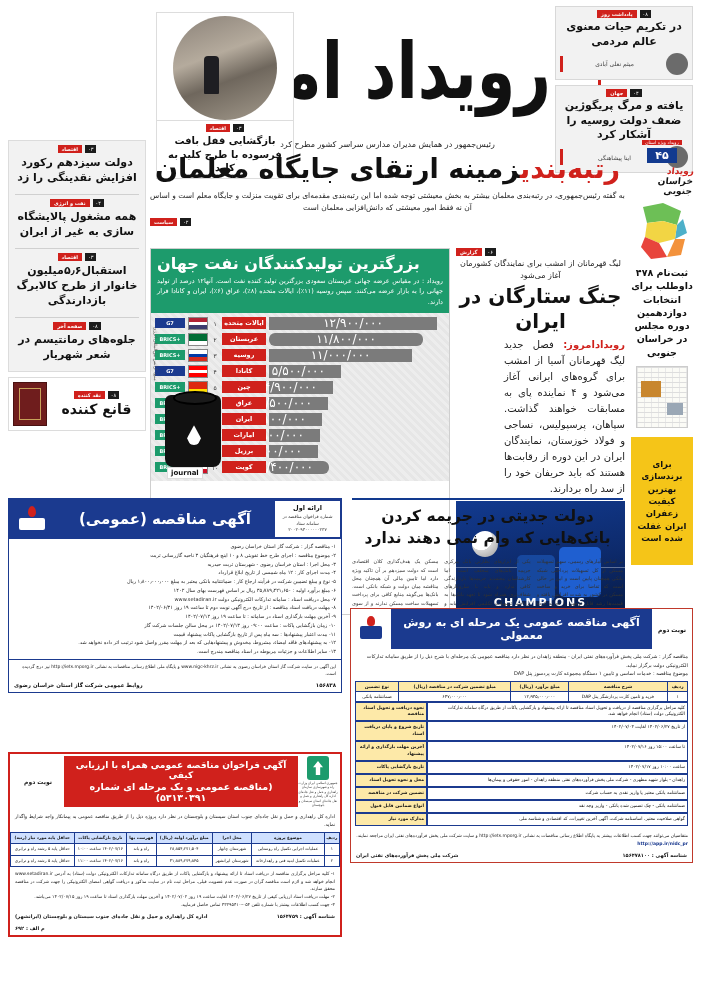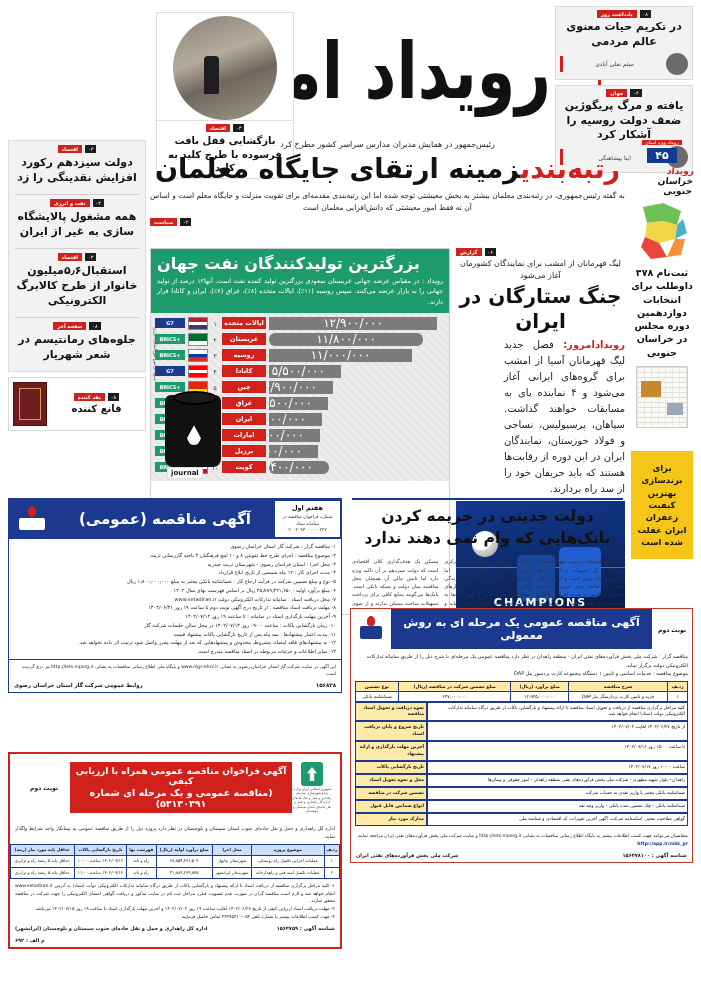--- a/index.html
+++ b/index.html
@@ -83,35 +83,35 @@
   .mini-paper {
     width:52px; height:62px; background:#fbfbf6; border:1px solid #ccc; margin-top:4px;
     background-image:
       linear-gradient(#ddd 1px, transparent 1px),
       linear-gradient(90deg,#e8e8e8 1px, transparent 1px);
     background-size: 100% 5px, 7px 100%;
     position:relative;
   }
   .mini-paper::before{content:"";position:absolute;left:4px;top:14px;width:20px;height:16px;background:#c8862e;}
   .mini-paper::after{content:"";position:absolute;right:4px;top:36px;width:16px;height:12px;background:#9aa7b5;}
-  .saffron-box { background:#f5c518; width:62px; padding:11px 3px; margin-top:20px; }
+  .saffron-box { background:#f5c518; width:62px; padding:21px 3px; margin-top:6px; }
   .saffron-txt { font-size:8.5px; font-weight:bold; color:#111; text-align:center; line-height:1.45;}
 
   
   .leftcol { position:absolute; top:140px; left:8px; width:138px; display:flex; flex-direction:column; gap:5px;}
   .lc-box { border:1px solid #dcdcdc; background:#f2f2f2; padding:4px; }
   .lc-item { text-align:center; padding-bottom:4px;}
   .lc-tags { display:flex; flex-direction:row-reverse; justify-content:center; gap:3px; margin-bottom:2px;}
   .lc-title { font-size:11px; font-weight:bold; line-height:1.4; color:#111;}
   .lc-sep { height:1px; background:#d0d0d0; margin:4px 2px; }
   .book-row { display:flex; flex-direction:row-reverse; align-items:center; gap:5px; border:1px solid #dcdcdc; padding:4px; background:#fff;}
   .book-cov { width:34px; height:44px; background:#6f1d1d; border:1px solid #4a1111; position:relative;}
   .book-cov::after{content:"";position:absolute;inset:5px;border:1px solid #c8a25a;}
   .book-txt { flex:1; text-align:center; }
-  .book-ttl { font-size:10px; font-weight:bold; color:#111;}
+  .book-ttl { font-size:14px; font-weight:bold; color:#111;}
 
   
   .lead { position:absolute; top:140px; right:76px; left:150px; }
   .lead-kicker { font-size:8px; text-align:center; color:#222; margin-bottom:3px;}
   .lead-head { font-size:27px; font-weight:bold; text-align:center; color:#111; line-height:1.25; letter-spacing:-.5px;}
   .lead-head .red { color:#d0211c; }
   .lead-sub { font-size:7.5px; text-align:center; color:#222; line-height:1.65; margin-top:4px; }
   .lead-tagrow { display:flex; flex-direction:row-reverse; gap:3px; margin-top:3px;}
 
   
@@ -196,21 +196,21 @@
   .tr-tbl th{background:#fde9a8;font-weight:bold;}
   .kv{display:flex;flex-direction:row-reverse;font-size:4.5px;}
   .kv>div{border:1px solid #1b3a8f;padding:2px;flex:1;line-height:1.55;color:#111;}
   .kv>div.k{background:#fde9a8;flex:0 0 72px;font-weight:bold;}
   .tr-foot{font-size:4.5px;color:#222;line-height:1.65;padding:3px 4px;}
   .tr-url{color:#1b3a8f;font-weight:bold;}
   .tr-bot{display:flex;flex-direction:row-reverse;justify-content:space-between;align-items:center;padding:2px 5px 4px;font-size:5px;color:#111;font-weight:bold;}
 
   
   .tender-road{position:absolute;top:752px;left:8px;width:334px;border:2px solid #d0211c;background:#fff;}
-  .rd-head{display:flex;flex-direction:row-reverse;align-items:center;padding:8px;}
+  .rd-head{display:flex;flex-direction:row-reverse;align-items:center;padding:2px;}
   .rd-logo{width:40px;display:flex;flex-direction:column;align-items:center;}
   .rd-emb{width:22px;height:24px;background:#1d9b6c;border-radius:3px;position:relative;}
   .rd-emb::after{content:"";position:absolute;left:6px;top:5px;width:10px;height:14px;background:#fff;clip-path:polygon(50% 0,100% 45%,72% 45%,72% 100%,28% 100%,28% 45%,0 45%);}
   .rd-logotxt{font-size:3.2px;text-align:center;color:#333;line-height:1.4;margin-top:1px;}
   .rd-titlewrap{flex:1;background:#d0211c;color:#fff;text-align:center;padding:4px 2px;}
   .rd-t1{font-size:9px;font-weight:bold;}
   .rd-t2{font-size:9.5px;font-weight:bold;margin-top:1px;}
   .rd-nobat{width:52px;text-align:center;font-size:6px;font-weight:bold;color:#111;}
   .rd-intro{font-size:4.8px;color:#222;line-height:1.7;padding:3px 5px;text-align:justify;}
   .rd-tbl{width:100%;border-collapse:collapse;}
@@ -311,21 +311,21 @@
           <span class="tag-dark">۰۴</span>
         </div>
         <div class="lc-title">همه مشغول پالایشگاه سازی به غیر از ایران</div>
       </div>
       <div class="lc-sep"></div>
       <div class="lc-item">
         <div class="lc-tags">
           <span class="tag-red">اقتصاد</span>
           <span class="tag-dark">۰۳</span>
         </div>
-        <div class="lc-title">استقبال۵٫۶میلیون خانوار از طرح کالابرگ الکترونیکی</div>
+        <div class="lc-title">استقبال۵٫۶میلیون خانوار از طرح کالابرگ بازدارندگی</div>
       </div>
       <div class="lc-sep"></div>
       <div class="lc-item">
         <div class="lc-tags">
           <span class="tag-red">صفحه آخر</span>
           <span class="tag-dark">۰۸</span>
         </div>
         <div class="lc-title">جلوه‌های رمانتیسم در شعر شهریار</div>
       </div>
     </div>
@@ -470,21 +470,21 @@
   <div class="tender-blue">
     <div class="tb-head">
       <div class="tb-logo">
         <div class="gaslogo">
             <div class="fl"></div>
             <div class="bs"></div>
           </div>
       </div>
       <div class="tb-title">آگهی مناقصه (عمومی)</div>
       <div class="tb-right">
-        <div class="tb-nobat">هفتم اول</div>
+        <div class="tb-nobat">ارائه اول</div>
         <div class="tb-small">شماره فراخوان مناقصه در سامانه ستاد ۲۰۰۲۰۹۳۰۰۰۰۰۰۲۳۷</div>
       </div>
     </div>
     <div class="tb-lines" id="gas-lines">
         <div class="tb-line">۱- مناقصه گزار : شرکت گاز استان خراسان رضوی</div>
         <div class="tb-line">۲- موضوع مناقصه : اجرای طرح خط تقویتی ۸ و ۱۰ اینچ فرهنگیان ۳ ناحیه گازرسانی تربت</div>
         <div class="tb-line">۳- محل اجرا : استان خراسان رضوی - شهرستان تربت حیدریه</div>
         <div class="tb-line">۴- مدت اجرای کار : ۱۲ ماه شمسی از تاریخ ابلاغ قرارداد</div>
         <div class="tb-line">۵- نوع و مبلغ تضمین شرکت در فرآیند ارجاع کار : ضمانتنامه بانکی معتبر به مبلغ ۱٫۸۰۰٫۰۰۰٫۰۰۰ ریال</div>
         <div class="tb-line">۶- مبلغ برآورد اولیه : ۳۵٫۷۸۹٫۴۲۱٫۶۵۰ ریال بر اساس فهرست بهای سال ۱۴۰۲</div>

